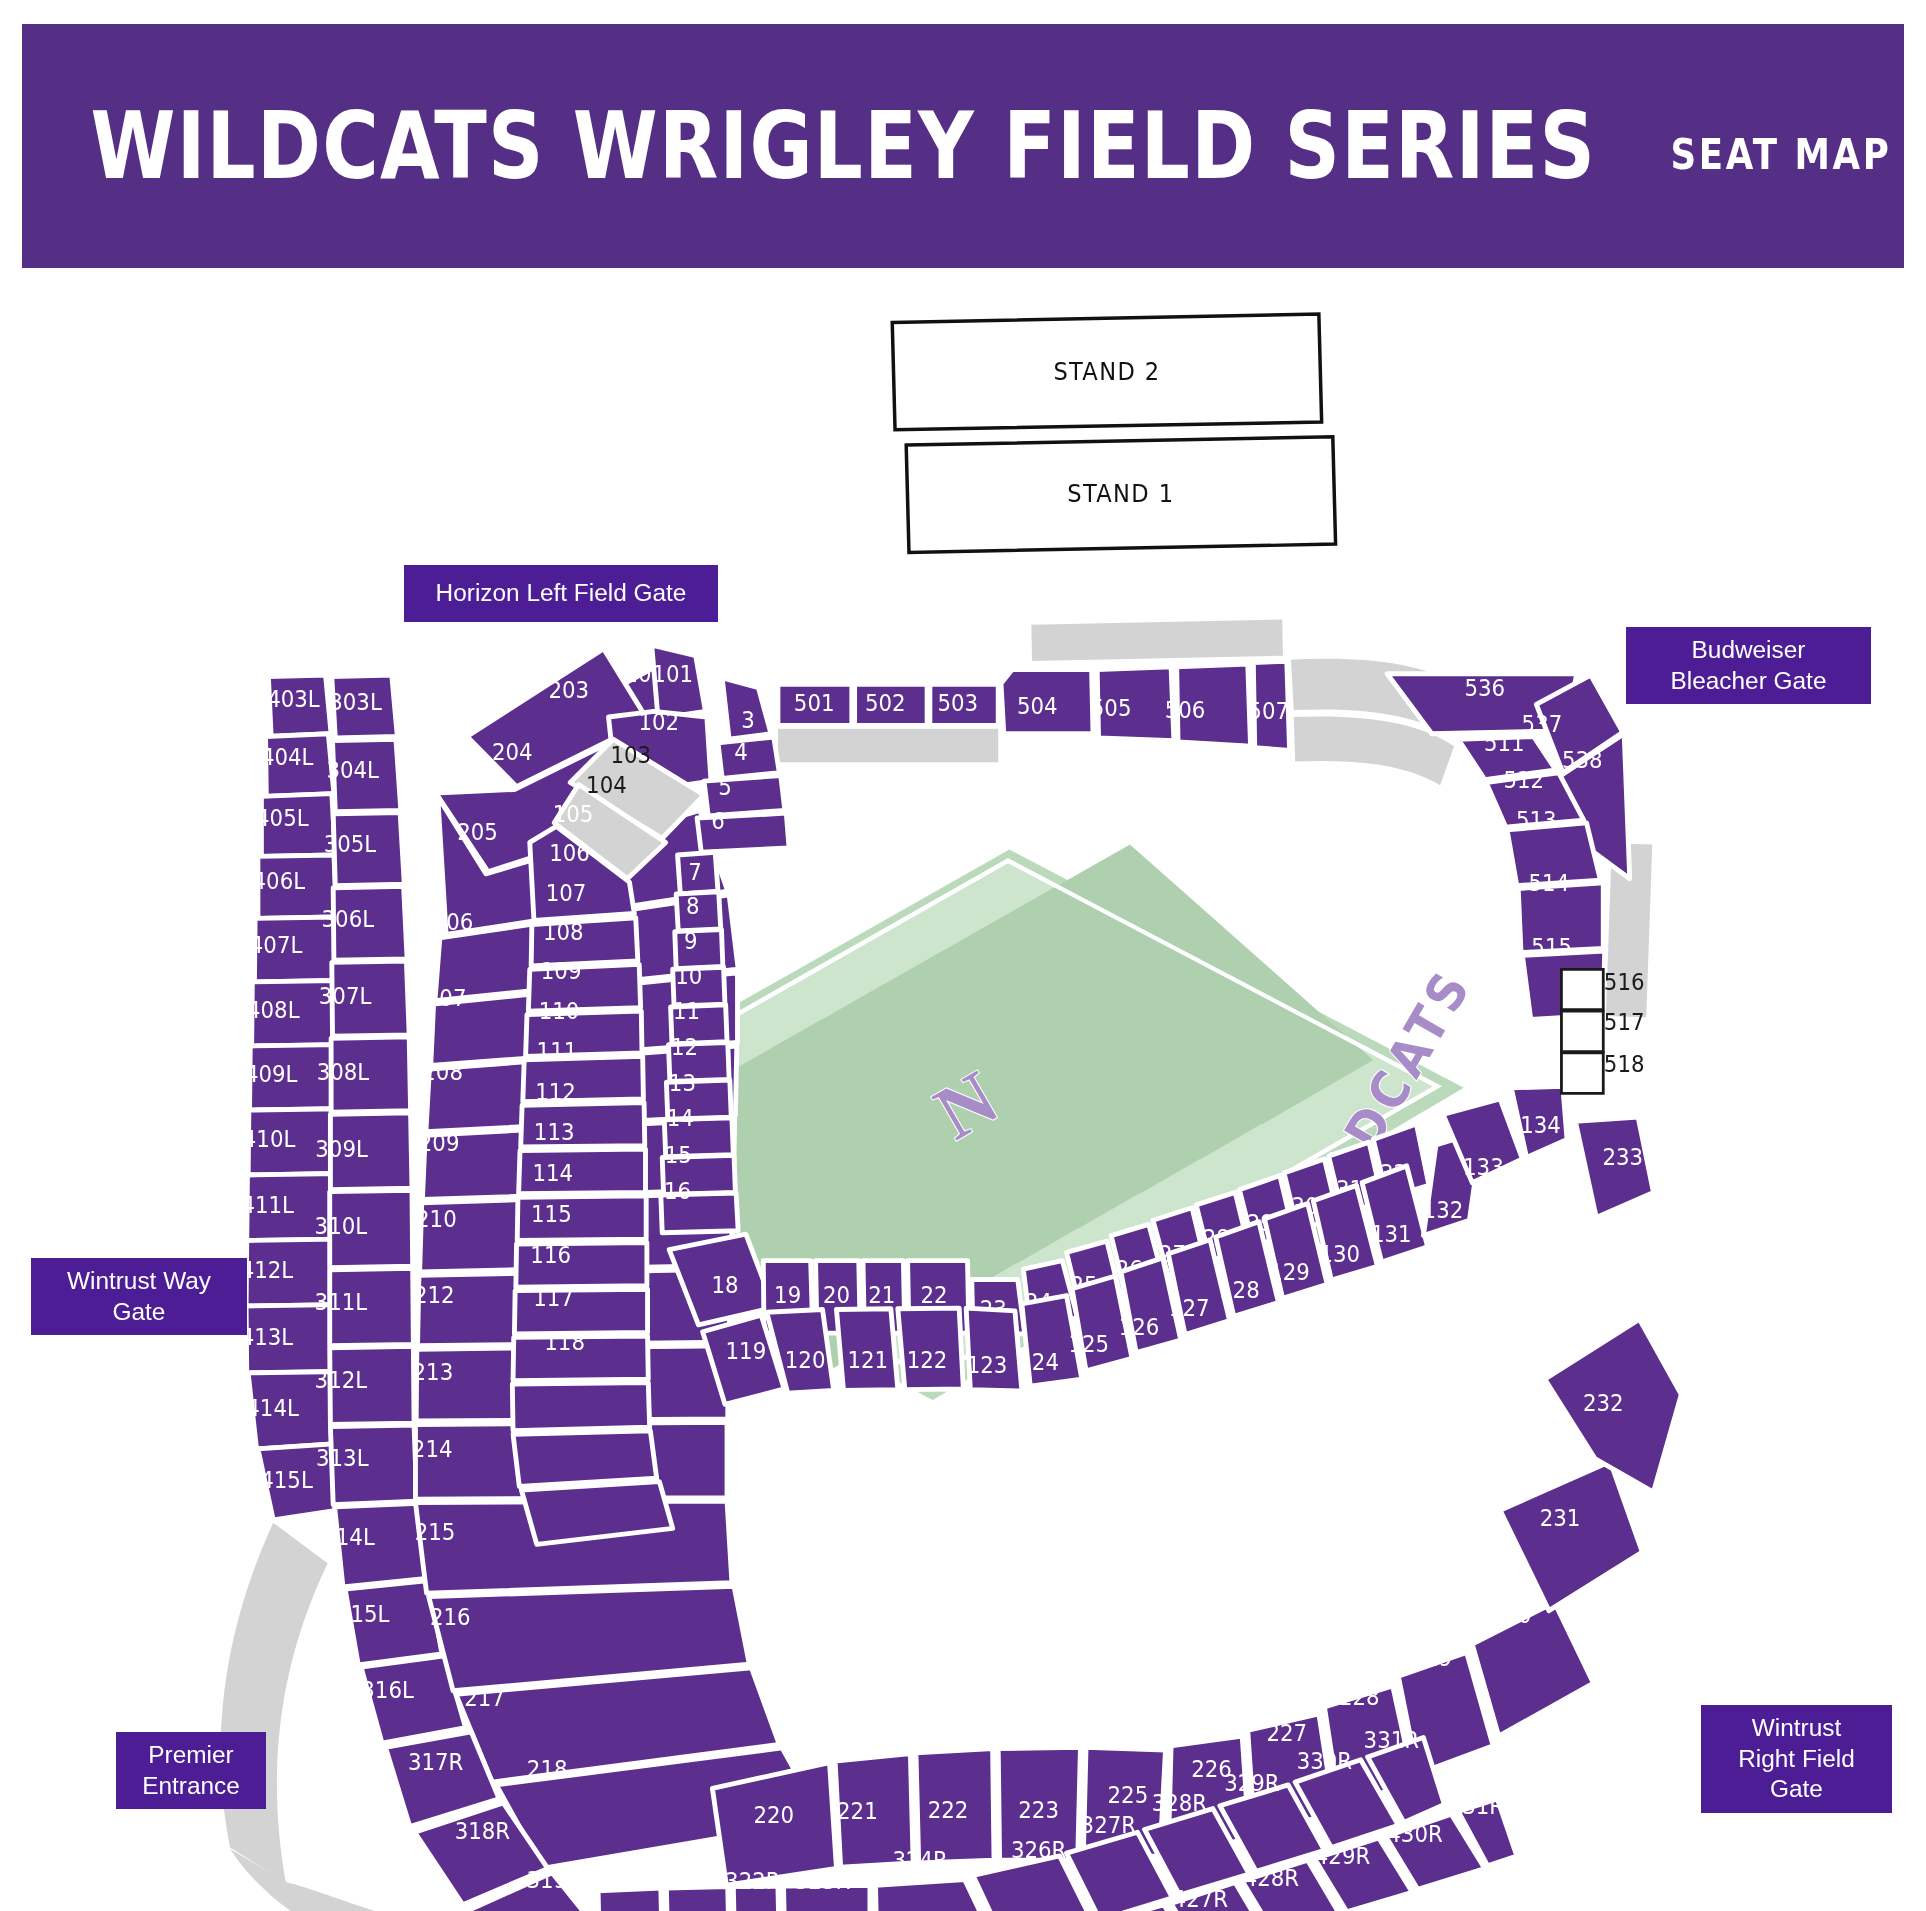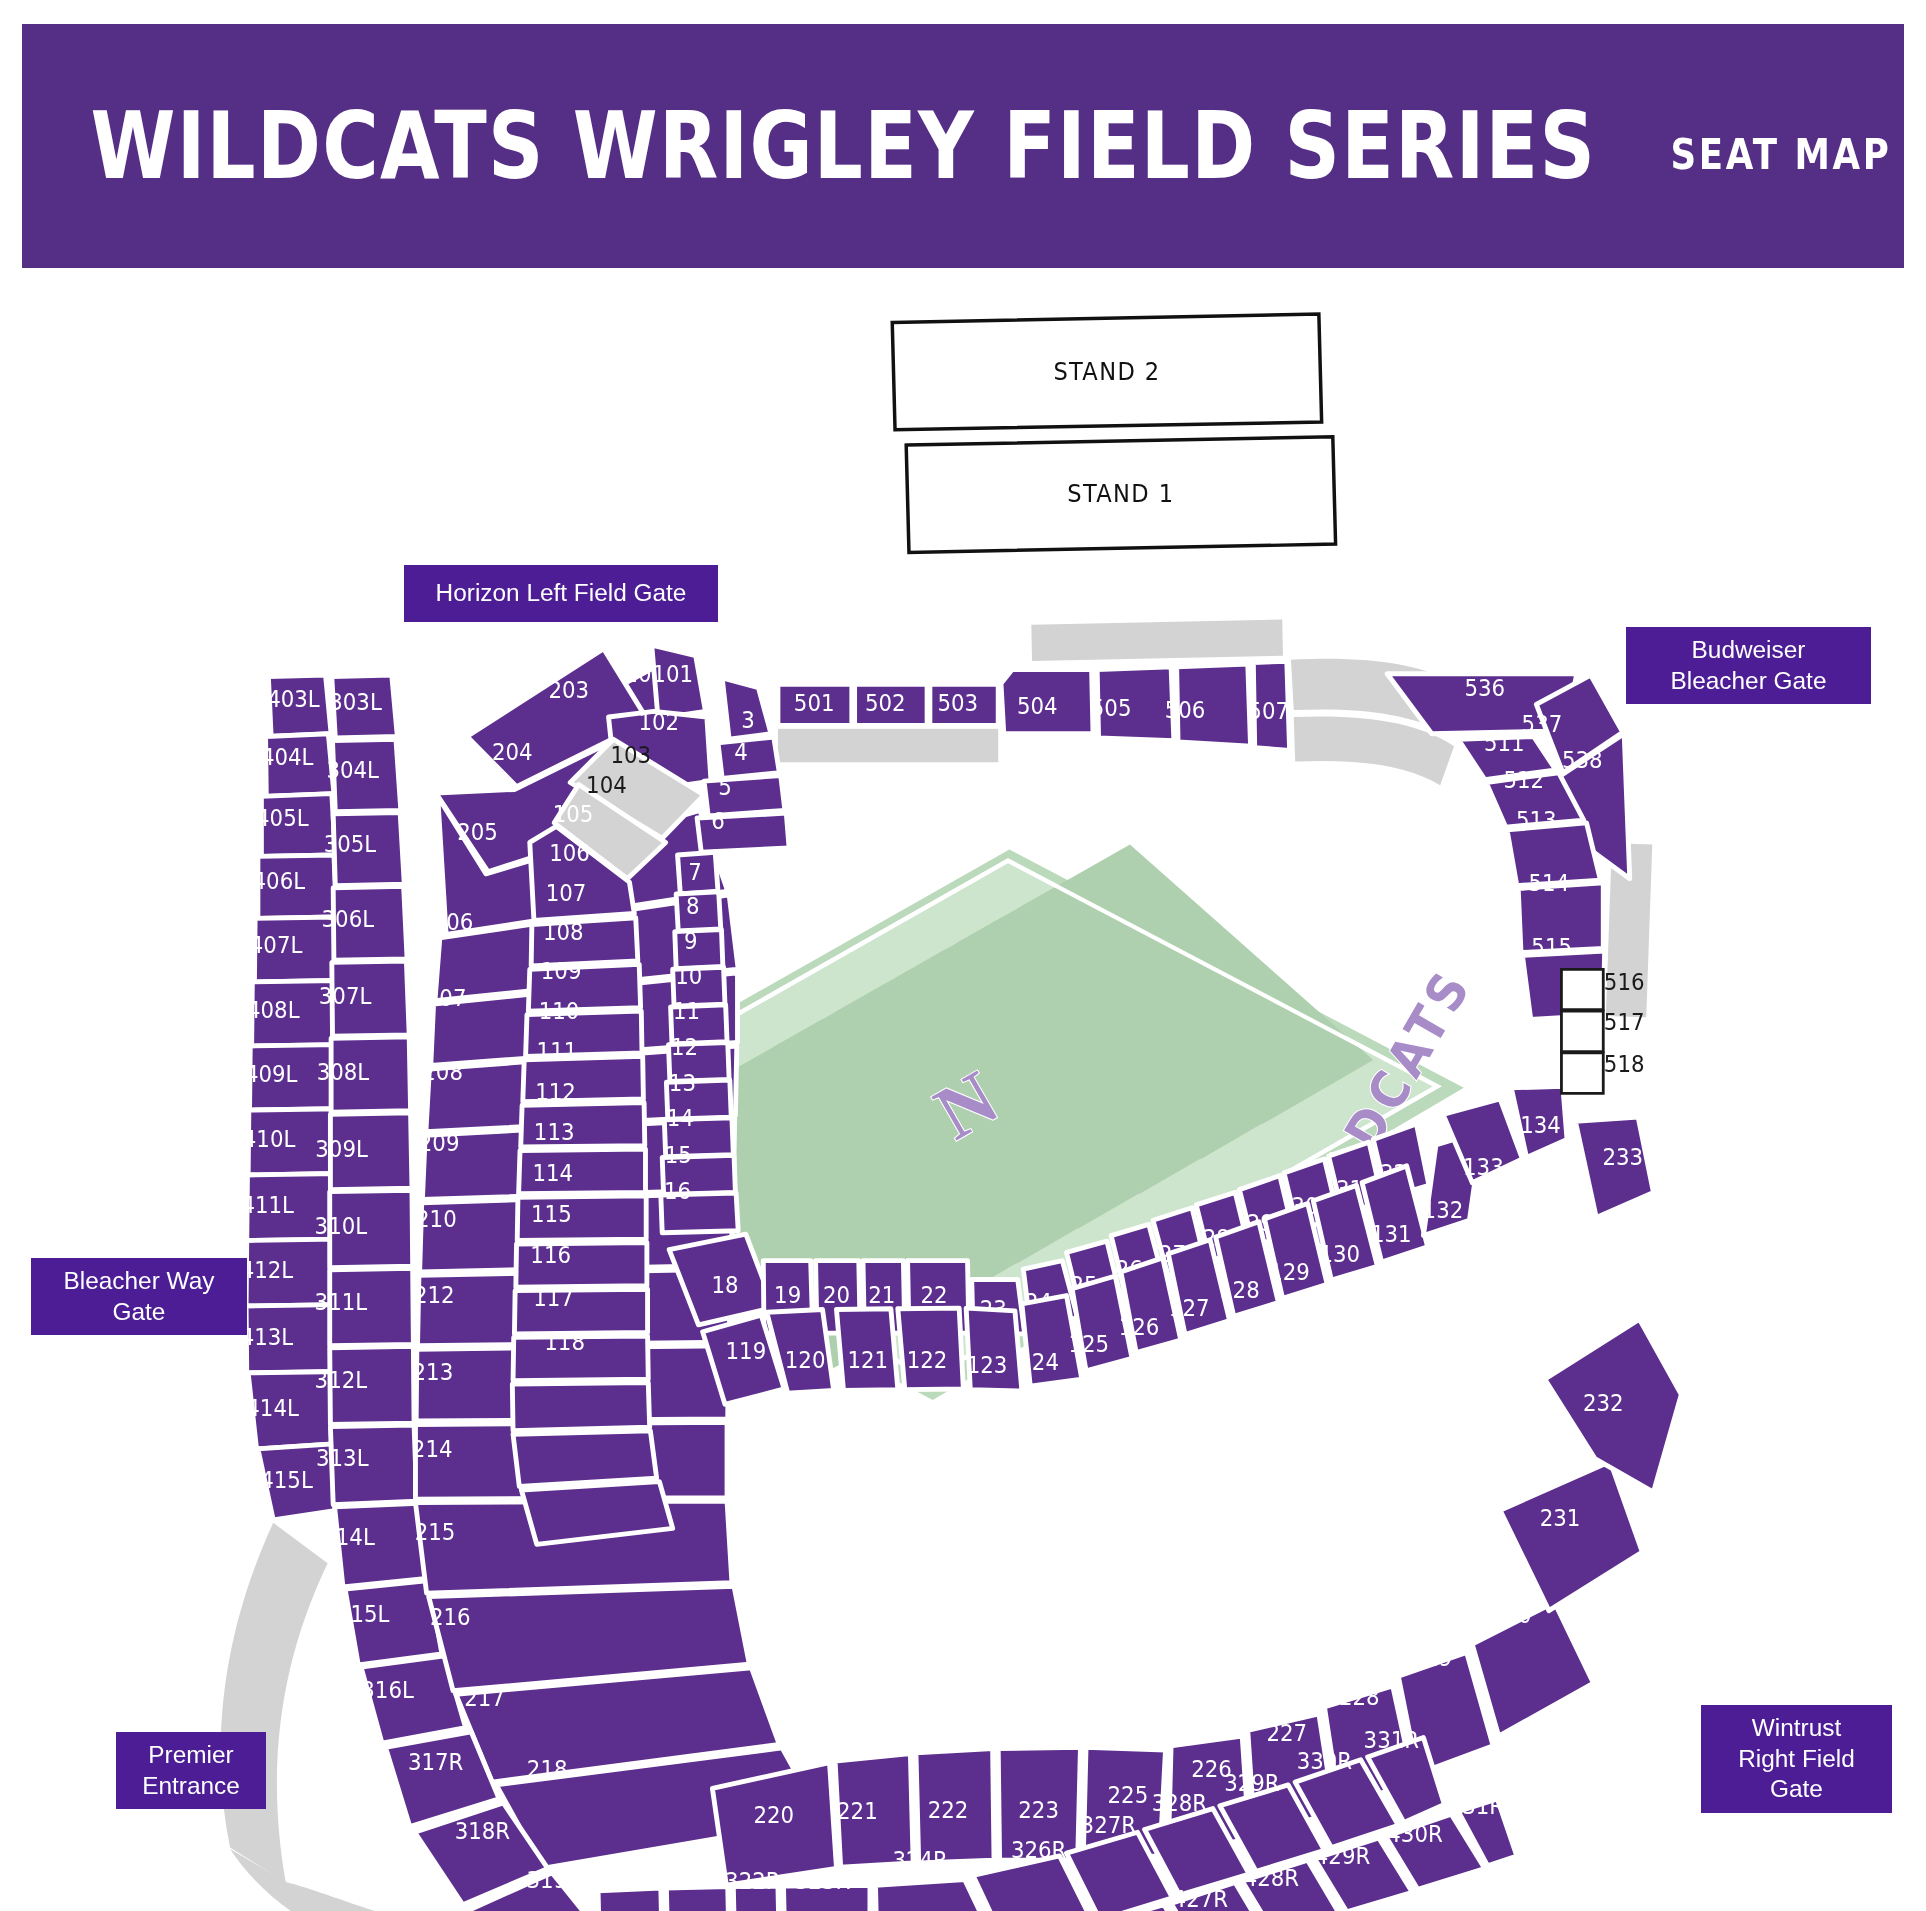--- a/index.html
+++ b/index.html
@@ -866,21 +866,21 @@
           <polygon points="2240,1130 2300,1130 2300,1188 2240,1188" class="seg-outline"></polygon>
           <text class="lbl-dark" x="2330" y="1148">518</text>
         </g>
       </g>
   </svg>
 
   <div id="gates-layer">
       <div class="gate-box" style="left: 404px; top: 300px; width: 314px; height: 57px;">Horizon Left Field Gate</div>
       <div class="gate-box" style="left: 1626px; top: 362px; width: 245px; height: 77px;">Budweiser
 Bleacher Gate</div>
-      <div class="gate-box" style="left: 31px; top: 993px; width: 216px; height: 77px;">Bleacher Way
+      <div class="gate-box" style="left: 31px; top: 993px; width: 216px; height: 77px;">Wintrust Way
 Gate</div>
       <div class="gate-box" style="left: 116px; top: 1467px; width: 150px; height: 77px;">Premier
 Entrance</div>
       <div class="gate-box" style="left: 1701px; top: 1440px; width: 191px; height: 108px;">Wintrust
 Right Field
 Gate</div>
     </div>
 </div>
 
 

